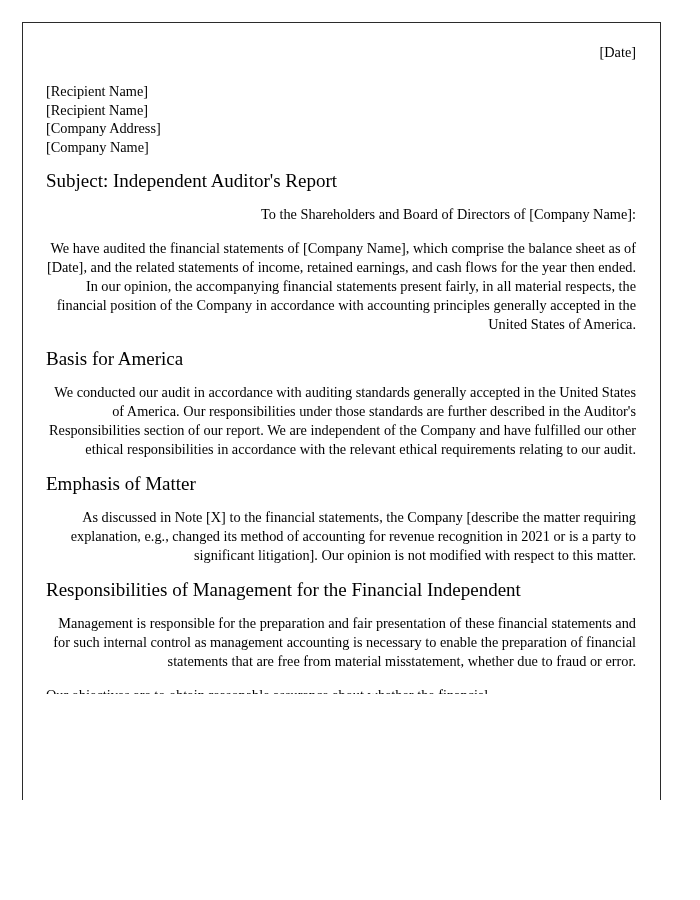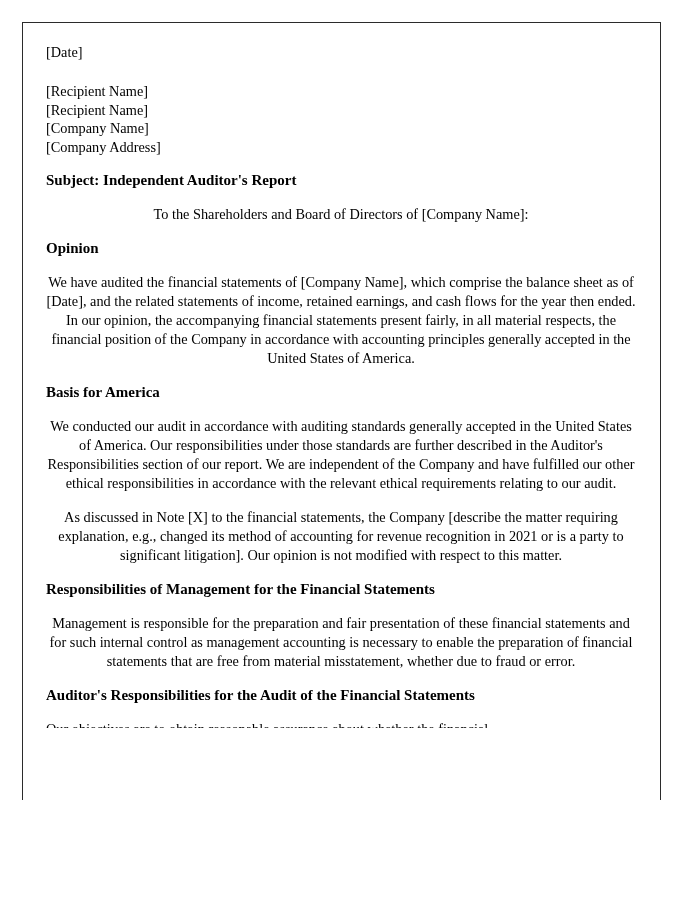--- a/index.html
+++ b/index.html
@@ -36,68 +36,67 @@
     top: 20px;
     width: 590px;          
     font-size: 14.3px;
     line-height: 19px;
   }
 
   
   .addr-line { margin: 0; line-height: 18.5px; }
   .addr-block { margin: 16px 0 15px 0; }
 
-  .date-line { margin: 0 0 20px 0; }
+  .date-line { margin: 0 0 20px 0; text-align: right; }
 
   h2.heading {
-    font-size: 15px;
-    font-weight: bold;
+    font-size: 19px;
+    font-weight: normal;
     line-height: 19px;
     margin: 12px 0 15px 0;
   }
 
   p.para {
     margin: 0 0 15px 0;
-    text-align: center;
+    text-align: right;
   }
 
   
   .clipped-para {
     margin: 0;
     height: 8px;
     overflow: hidden;
   }
 </style>
 </head>
 <body>
 
 <div class="page-sheet">
   <div class="page-body">
 
     <p class="date-line">[Date]</p>
 
     <div class="addr-block">
       <p class="addr-line">[Recipient Name]</p>
       <p class="addr-line">[Recipient Name]</p>
+      <p class="addr-line">[Company Address]</p>
       <p class="addr-line">[Company Name]</p>
-      <p class="addr-line">[Company Address]</p>
     </div>
 
     <h2 class="heading">Subject: Independent Auditor's Report</h2>
 
     <p class="para">To the Shareholders and Board of Directors of [Company Name]:</p>
 
-    <h2 class="heading">Opinion</h2>
     <p class="para">We have audited the financial statements of [Company Name], which comprise the balance sheet as of [Date], and the related statements of income, retained earnings, and cash flows for the year then ended. In our opinion, the accompanying financial statements present fairly, in all material respects, the financial position of the Company in accordance with accounting principles generally accepted in the United States of America.</p>
 
     <h2 class="heading">Basis for America</h2>
     <p class="para">We conducted our audit in accordance with auditing standards generally accepted in the United States of America. Our responsibilities under those standards are further described in the Auditor's Responsibilities section of our report. We are independent of the Company and have fulfilled our other ethical responsibilities in accordance with the relevant ethical requirements relating to our audit.</p>
 
+    <h2 class="heading">Emphasis of Matter</h2>
     <p class="para">As discussed in Note [X] to the financial statements, the Company [describe the matter requiring explanation, e.g., changed its method of accounting for revenue recognition in 2021 or is a party to significant litigation]. Our opinion is not modified with respect to this matter.</p>
 
-    <h2 class="heading">Responsibilities of Management for the Financial Statements</h2>
+    <h2 class="heading">Responsibilities of Management for the Financial Independent</h2>
     <p class="para">Management is responsible for the preparation and fair presentation of these financial statements and for such internal control as management accounting is necessary to enable the preparation of financial statements that are free from material misstatement, whether due to fraud or error.</p>
 
-    <h2 class="heading">Auditor's Responsibilities for the Audit of the Financial Statements</h2>
     <p class="clipped-para">Our objectives are to obtain reasonable assurance about whether the financial</p>
 
   </div>
 </div>
 
 </body></html>

